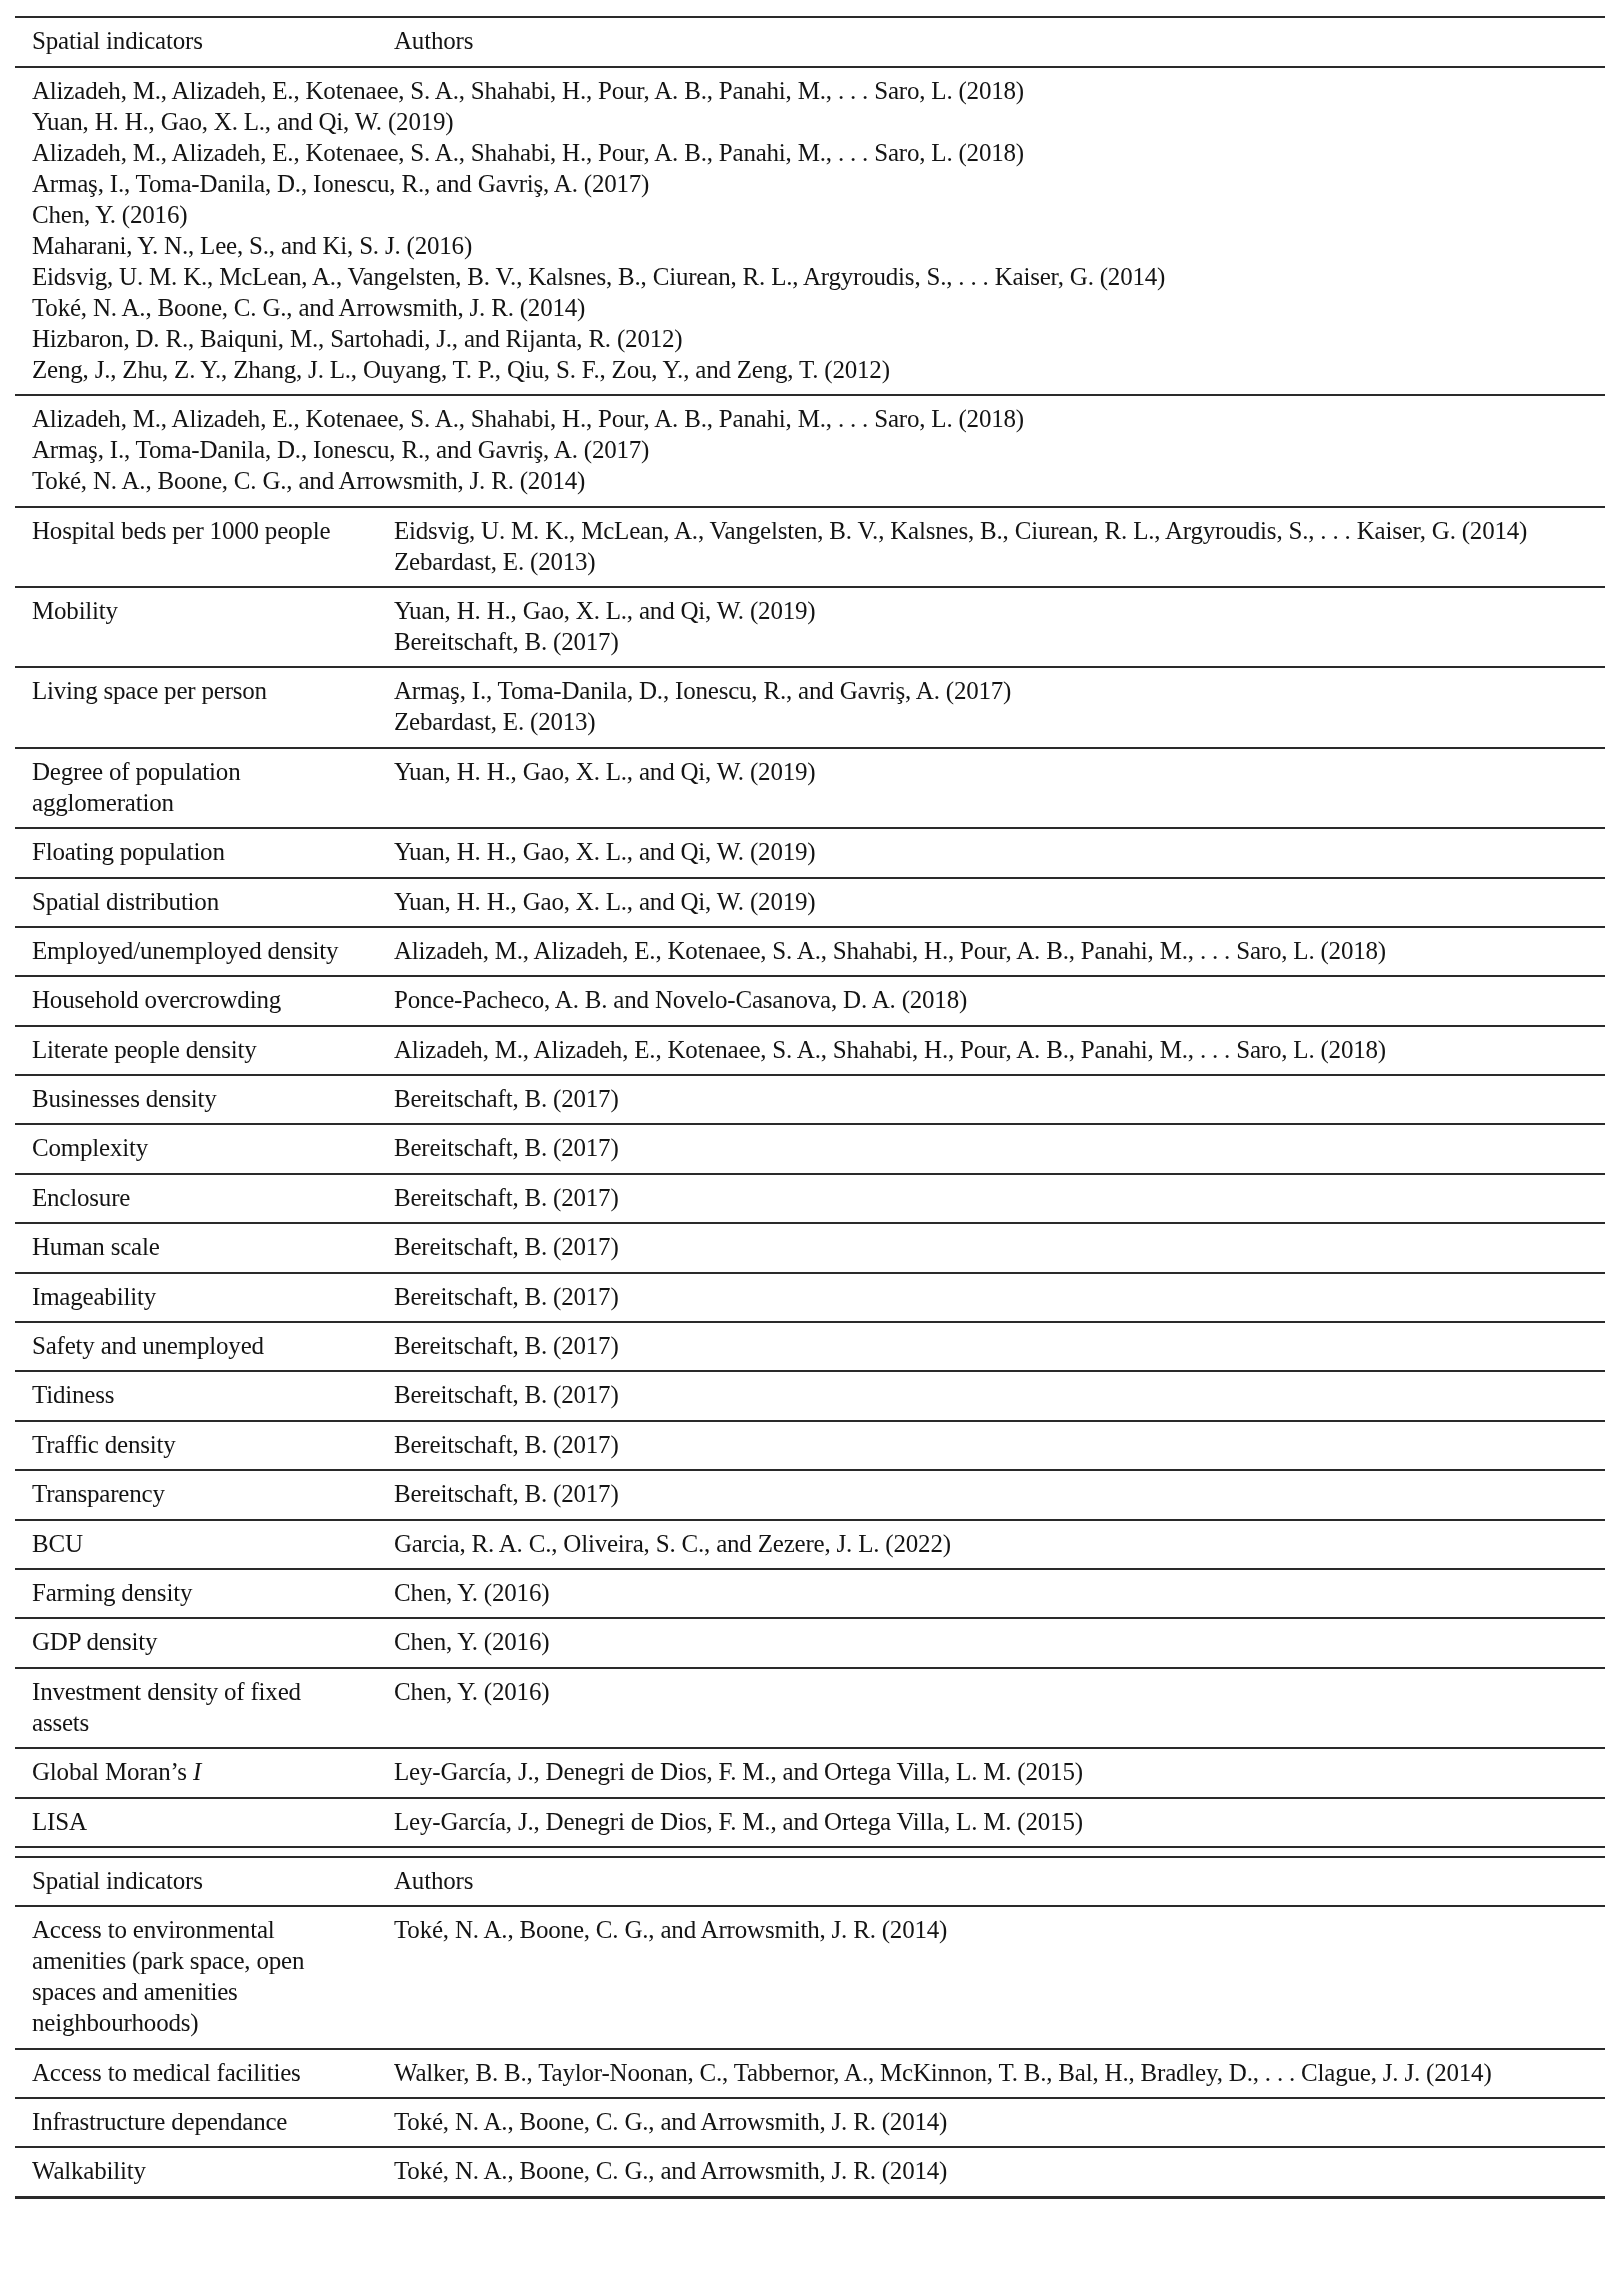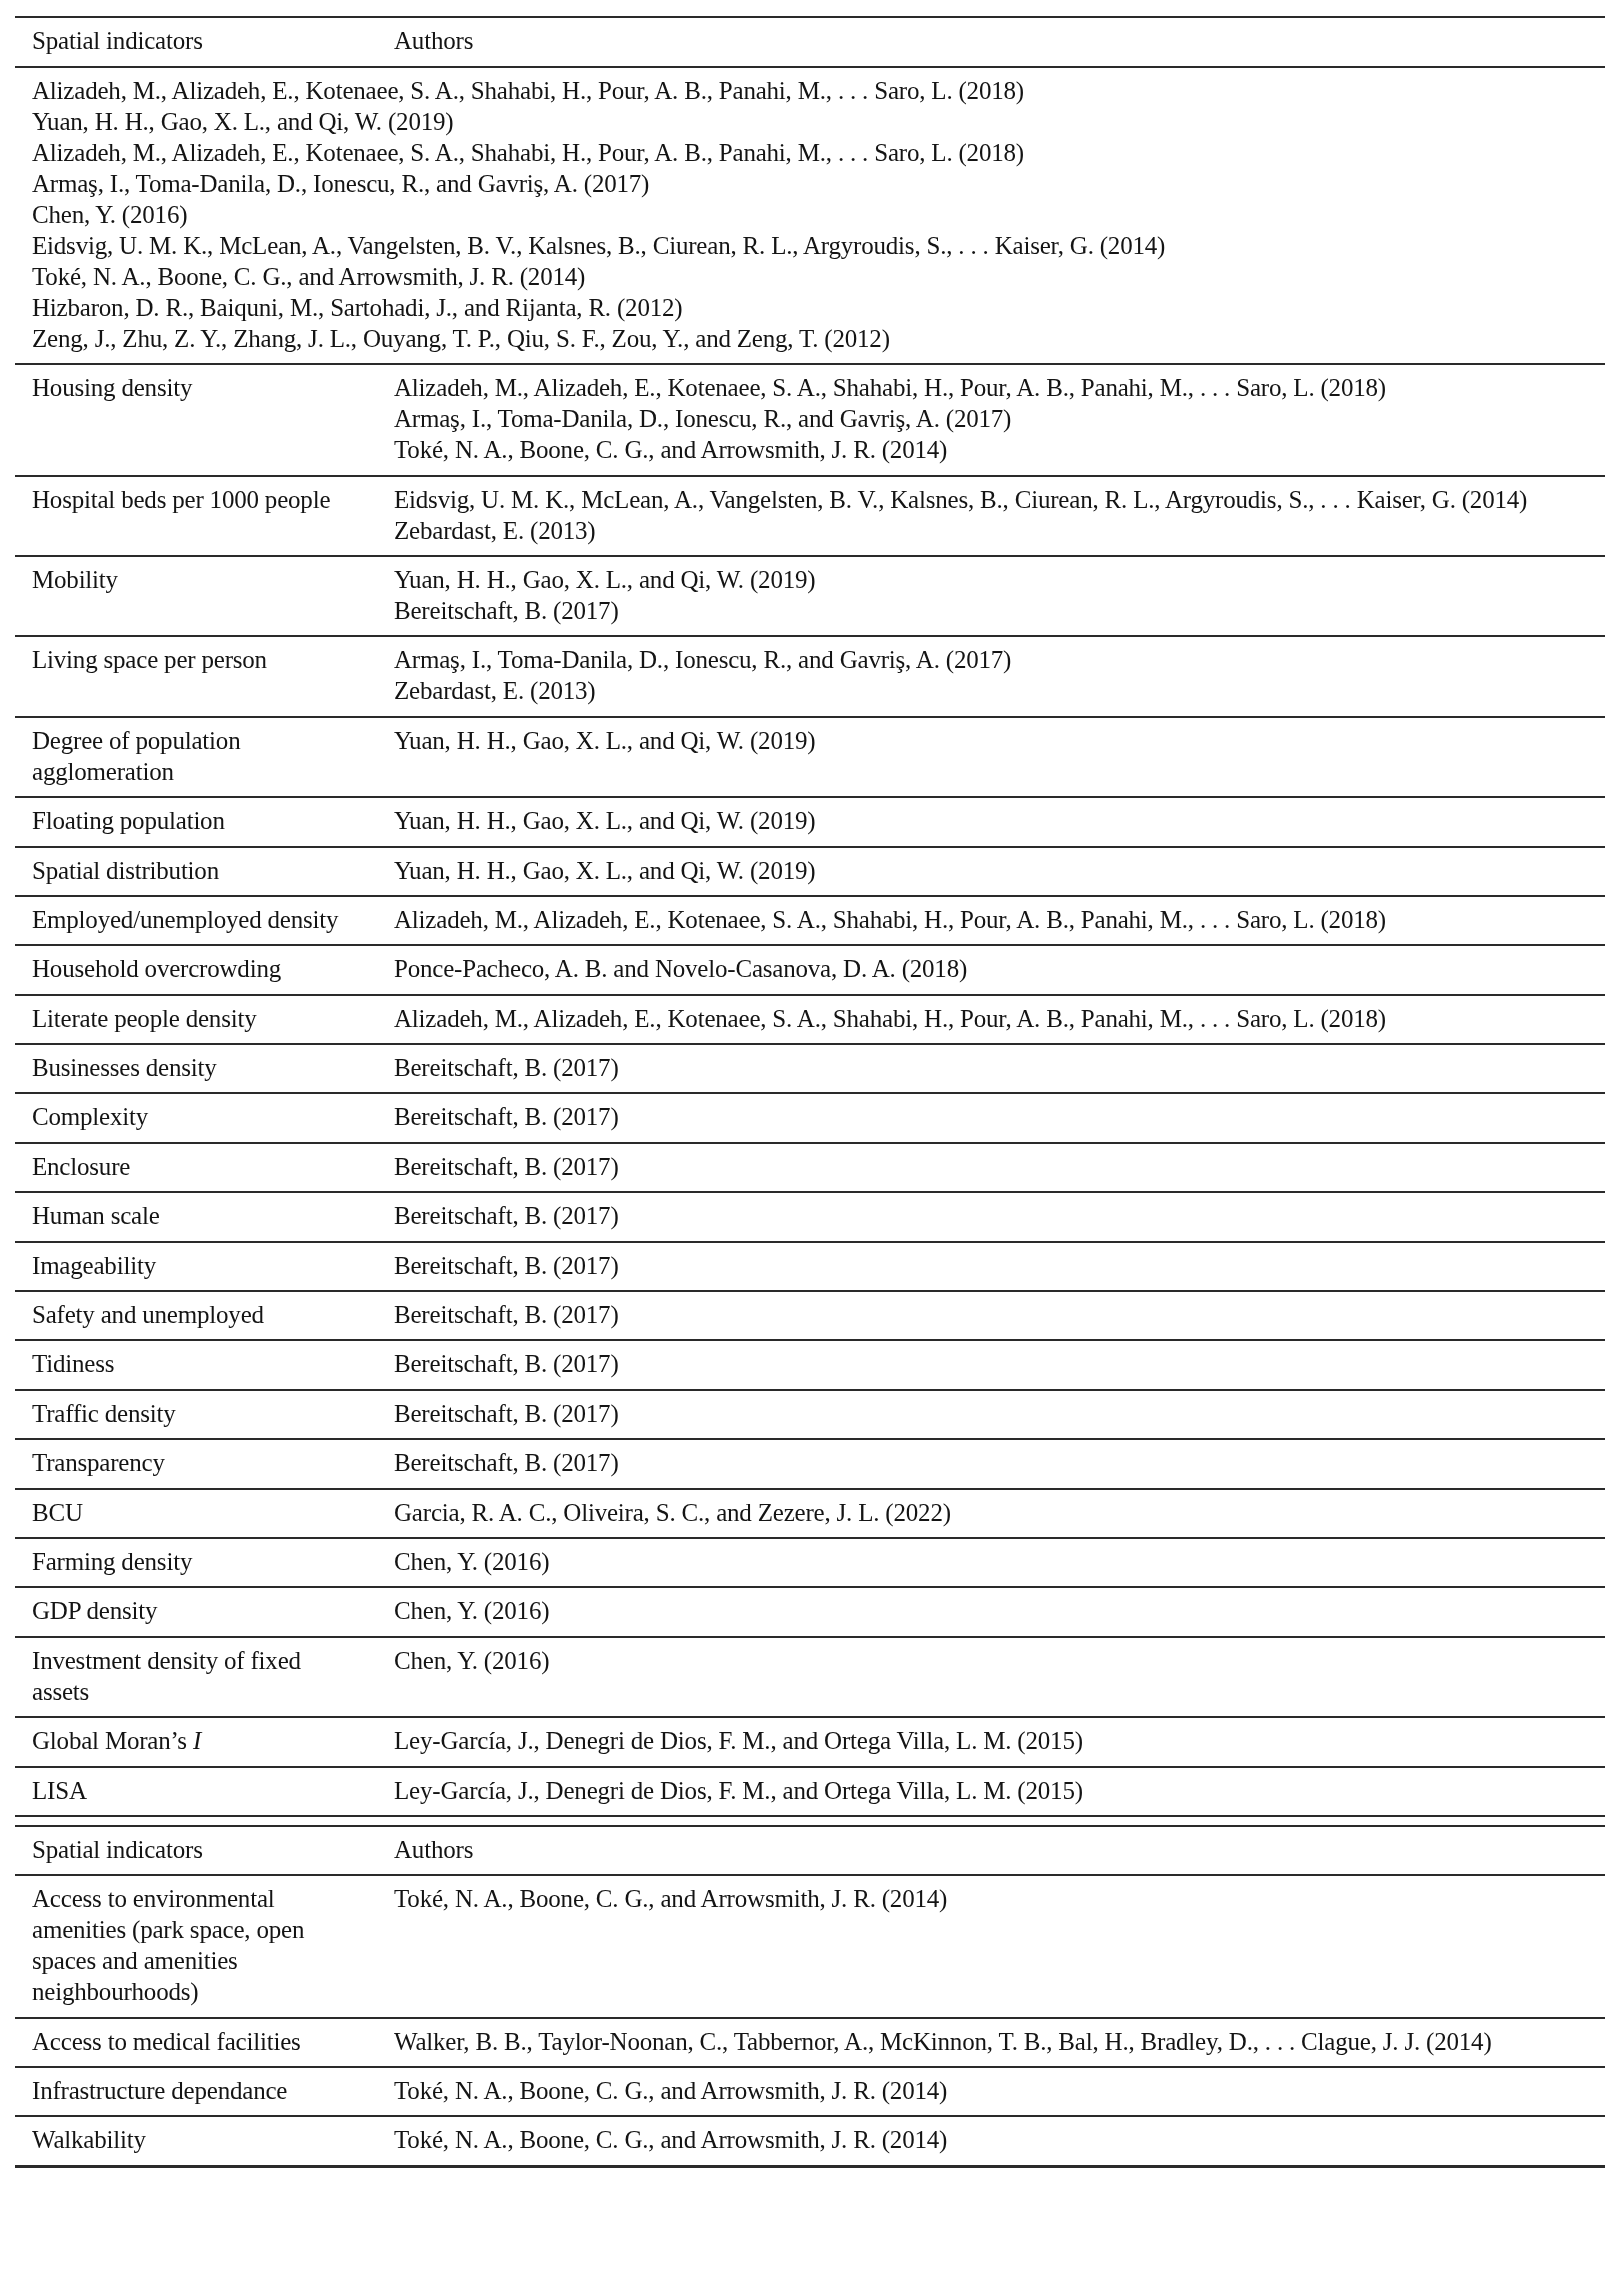--- a/index.html
+++ b/index.html
@@ -49,30 +49,28 @@
           <div class="t-line">Authors</div>
         </div>
       </div>
       <div class="t-row">
         <div class="t-cell t-authors">
           <div class="t-line">Alizadeh, M., Alizadeh, E., Kotenaee, S. A., Shahabi, H., Pour, A. B., Panahi, M., . . . Saro, L. (2018)</div>
           <div class="t-line">Yuan, H. H., Gao, X. L., and Qi, W. (2019)</div>
           <div class="t-line">Alizadeh, M., Alizadeh, E., Kotenaee, S. A., Shahabi, H., Pour, A. B., Panahi, M., . . . Saro, L. (2018)</div>
           <div class="t-line">Armaş, I., Toma-Danila, D., Ionescu, R., and Gavriş, A. (2017)</div>
           <div class="t-line">Chen, Y. (2016)</div>
+          <div class="t-line">Maharani, Y. N., Lee, S., and Ki, S. J. (2016)</div>
           <div class="t-line">Eidsvig, U. M. K., McLean, A., Vangelsten, B. V., Kalsnes, B., Ciurean, R. L., Argyroudis, S., . . . Kaiser, G. (2014)</div>
           <div class="t-line">Toké, N. A., Boone, C. G., and Arrowsmith, J. R. (2014)</div>
           <div class="t-line">Hizbaron, D. R., Baiquni, M., Sartohadi, J., and Rijanta, R. (2012)</div>
           <div class="t-line">Zeng, J., Zhu, Z. Y., Zhang, J. L., Ouyang, T. P., Qiu, S. F., Zou, Y., and Zeng, T. (2012)</div>
         </div>
       </div>
       <div class="t-row">
-        <div class="t-cell t-label">
-          <div class="t-line">Housing density</div>
-        </div>
         <div class="t-cell t-authors">
           <div class="t-line">Alizadeh, M., Alizadeh, E., Kotenaee, S. A., Shahabi, H., Pour, A. B., Panahi, M., . . . Saro, L. (2018)</div>
           <div class="t-line">Armaş, I., Toma-Danila, D., Ionescu, R., and Gavriş, A. (2017)</div>
           <div class="t-line">Toké, N. A., Boone, C. G., and Arrowsmith, J. R. (2014)</div>
         </div>
       </div>
       <div class="t-row">
         <div class="t-cell t-label">
           <div class="t-line">Hospital beds per 1000 people</div>
         </div>

